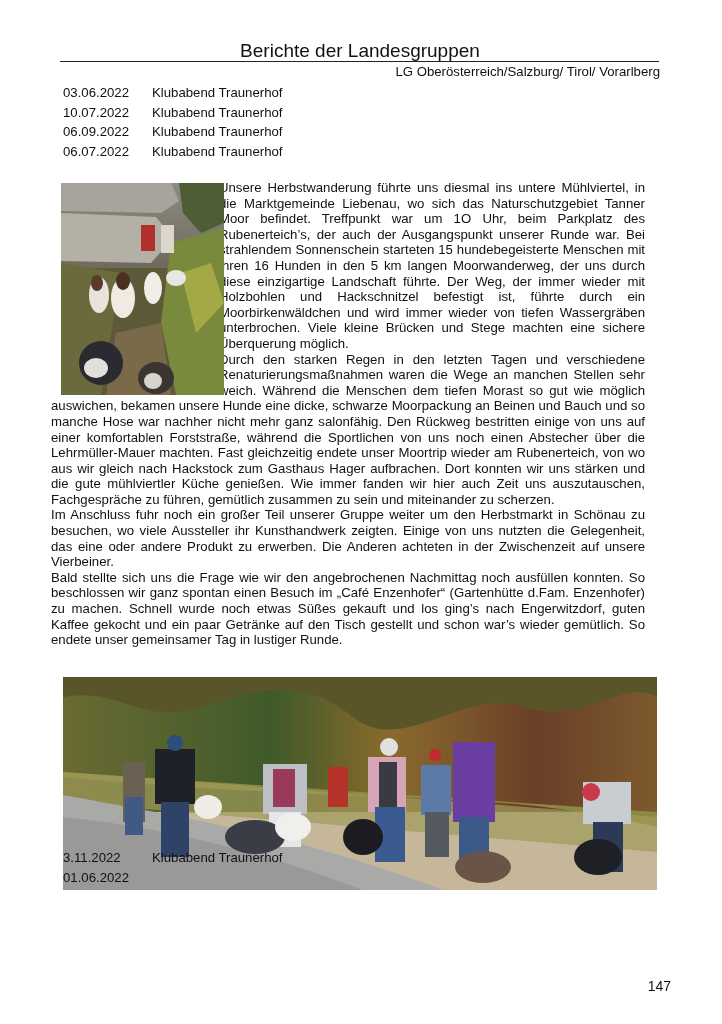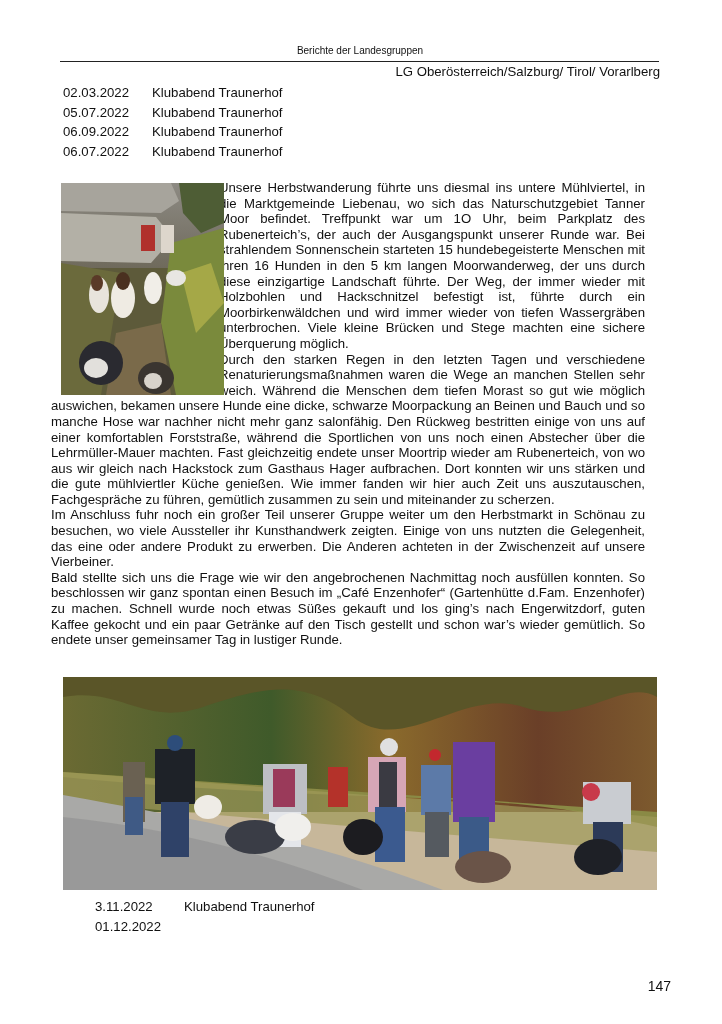--- a/index.html
+++ b/index.html
@@ -1,52 +1,52 @@
 <!DOCTYPE html>
 <html><head>
   <meta charset="utf-8">
   <style>
     html, body { margin: 0; padding: 0; background: #ffffff; }
     body { width: 722px; height: 1024px; position: relative; overflow: hidden;
            font-family: "Liberation Sans", sans-serif; color: #111; }
     .hdr-title { position: absolute; left: 60px; width: 600px; top: 43px; text-align: center;
-                 font-size: 10px; line-height: 16px; }
+                 font-size: 19px; line-height: 16px; }
     .hdr-rule { position: absolute; left: 60px; width: 599px; top: 61px; height: 0;
                 border-top: 1.3px solid #222; }
     .hdr-sub { position: absolute; left: 60px; width: 600px; top: 64px; text-align: right;
                font-size: 13.2px; line-height: 16px; }
     .events { position: absolute; left: 63px; width: 600px; font-size: 13.2px; line-height: 19.6px; }
     .events .row { display: flex; white-space: nowrap; }
     .events .date { width: 89px; flex: 0 0 89px; }
     .events-top { top: 83px; }
-    .events-bottom { top: 897px; margin-left: 32px; }
+    .events-bottom { top: 848px; }
     .photo { position: absolute; overflow: hidden; }
     .photo svg { display: block; width: 100%; height: 100%; }
     .photo-top { left: 61px; top: 183px; width: 163px; height: 212px; }
     .photo-bottom { left: 63px; top: 677px; width: 594px; height: 213px; }
     .article { position: absolute; left: 51px; top: 180px; width: 594px;
                font-size: 13.2px; line-height: 15.6px; text-align: justify; }
     .article .float-spacer { float: left; width: 168px; height: 214px; }
     .article p { margin: 0; }
     .page-num { position: absolute; right: 51px; top: 978px; font-size: 14px; }
   </style>
 </head>
 <body>
 
 <div class="hdr-title">Berichte der Landesgruppen</div>
 <div class="hdr-rule"></div>
 <div class="hdr-sub">LG Oberösterreich/Salzburg/ Tirol/ Vorarlberg</div>
 
 <div class="events events-top">
   <div class="row">
-      <span class="date">02.03.2022</span>
+      <span class="date">03.06.2022</span>
       <span>Klubabend Traunerhof</span>
     </div>
   <div class="row">
-      <span class="date">05.07.2022</span>
+      <span class="date">10.07.2022</span>
       <span>Klubabend Traunerhof</span>
     </div>
   <div class="row">
       <span class="date">06.09.2022</span>
       <span>Klubabend Traunerhof</span>
     </div>
   <div class="row">
       <span class="date">06.07.2022</span>
       <span>Klubabend Traunerhof</span>
     </div>
@@ -141,17 +141,17 @@
     <ellipse cx="145" cy="130" rx="14" ry="12" fill="#efece6"></ellipse>
   </svg>
 </div>
 
 <div class="events events-bottom">
   <div class="row">
       <span class="date">3.11.2022</span>
       <span>Klubabend Traunerhof</span>
     </div>
   <div class="row">
-      <span class="date">01.12.2022</span>
+      <span class="date">01.06.2022</span>
     </div>
 </div>
 
 <div class="page-num">147</div>
 
 </body></html>

